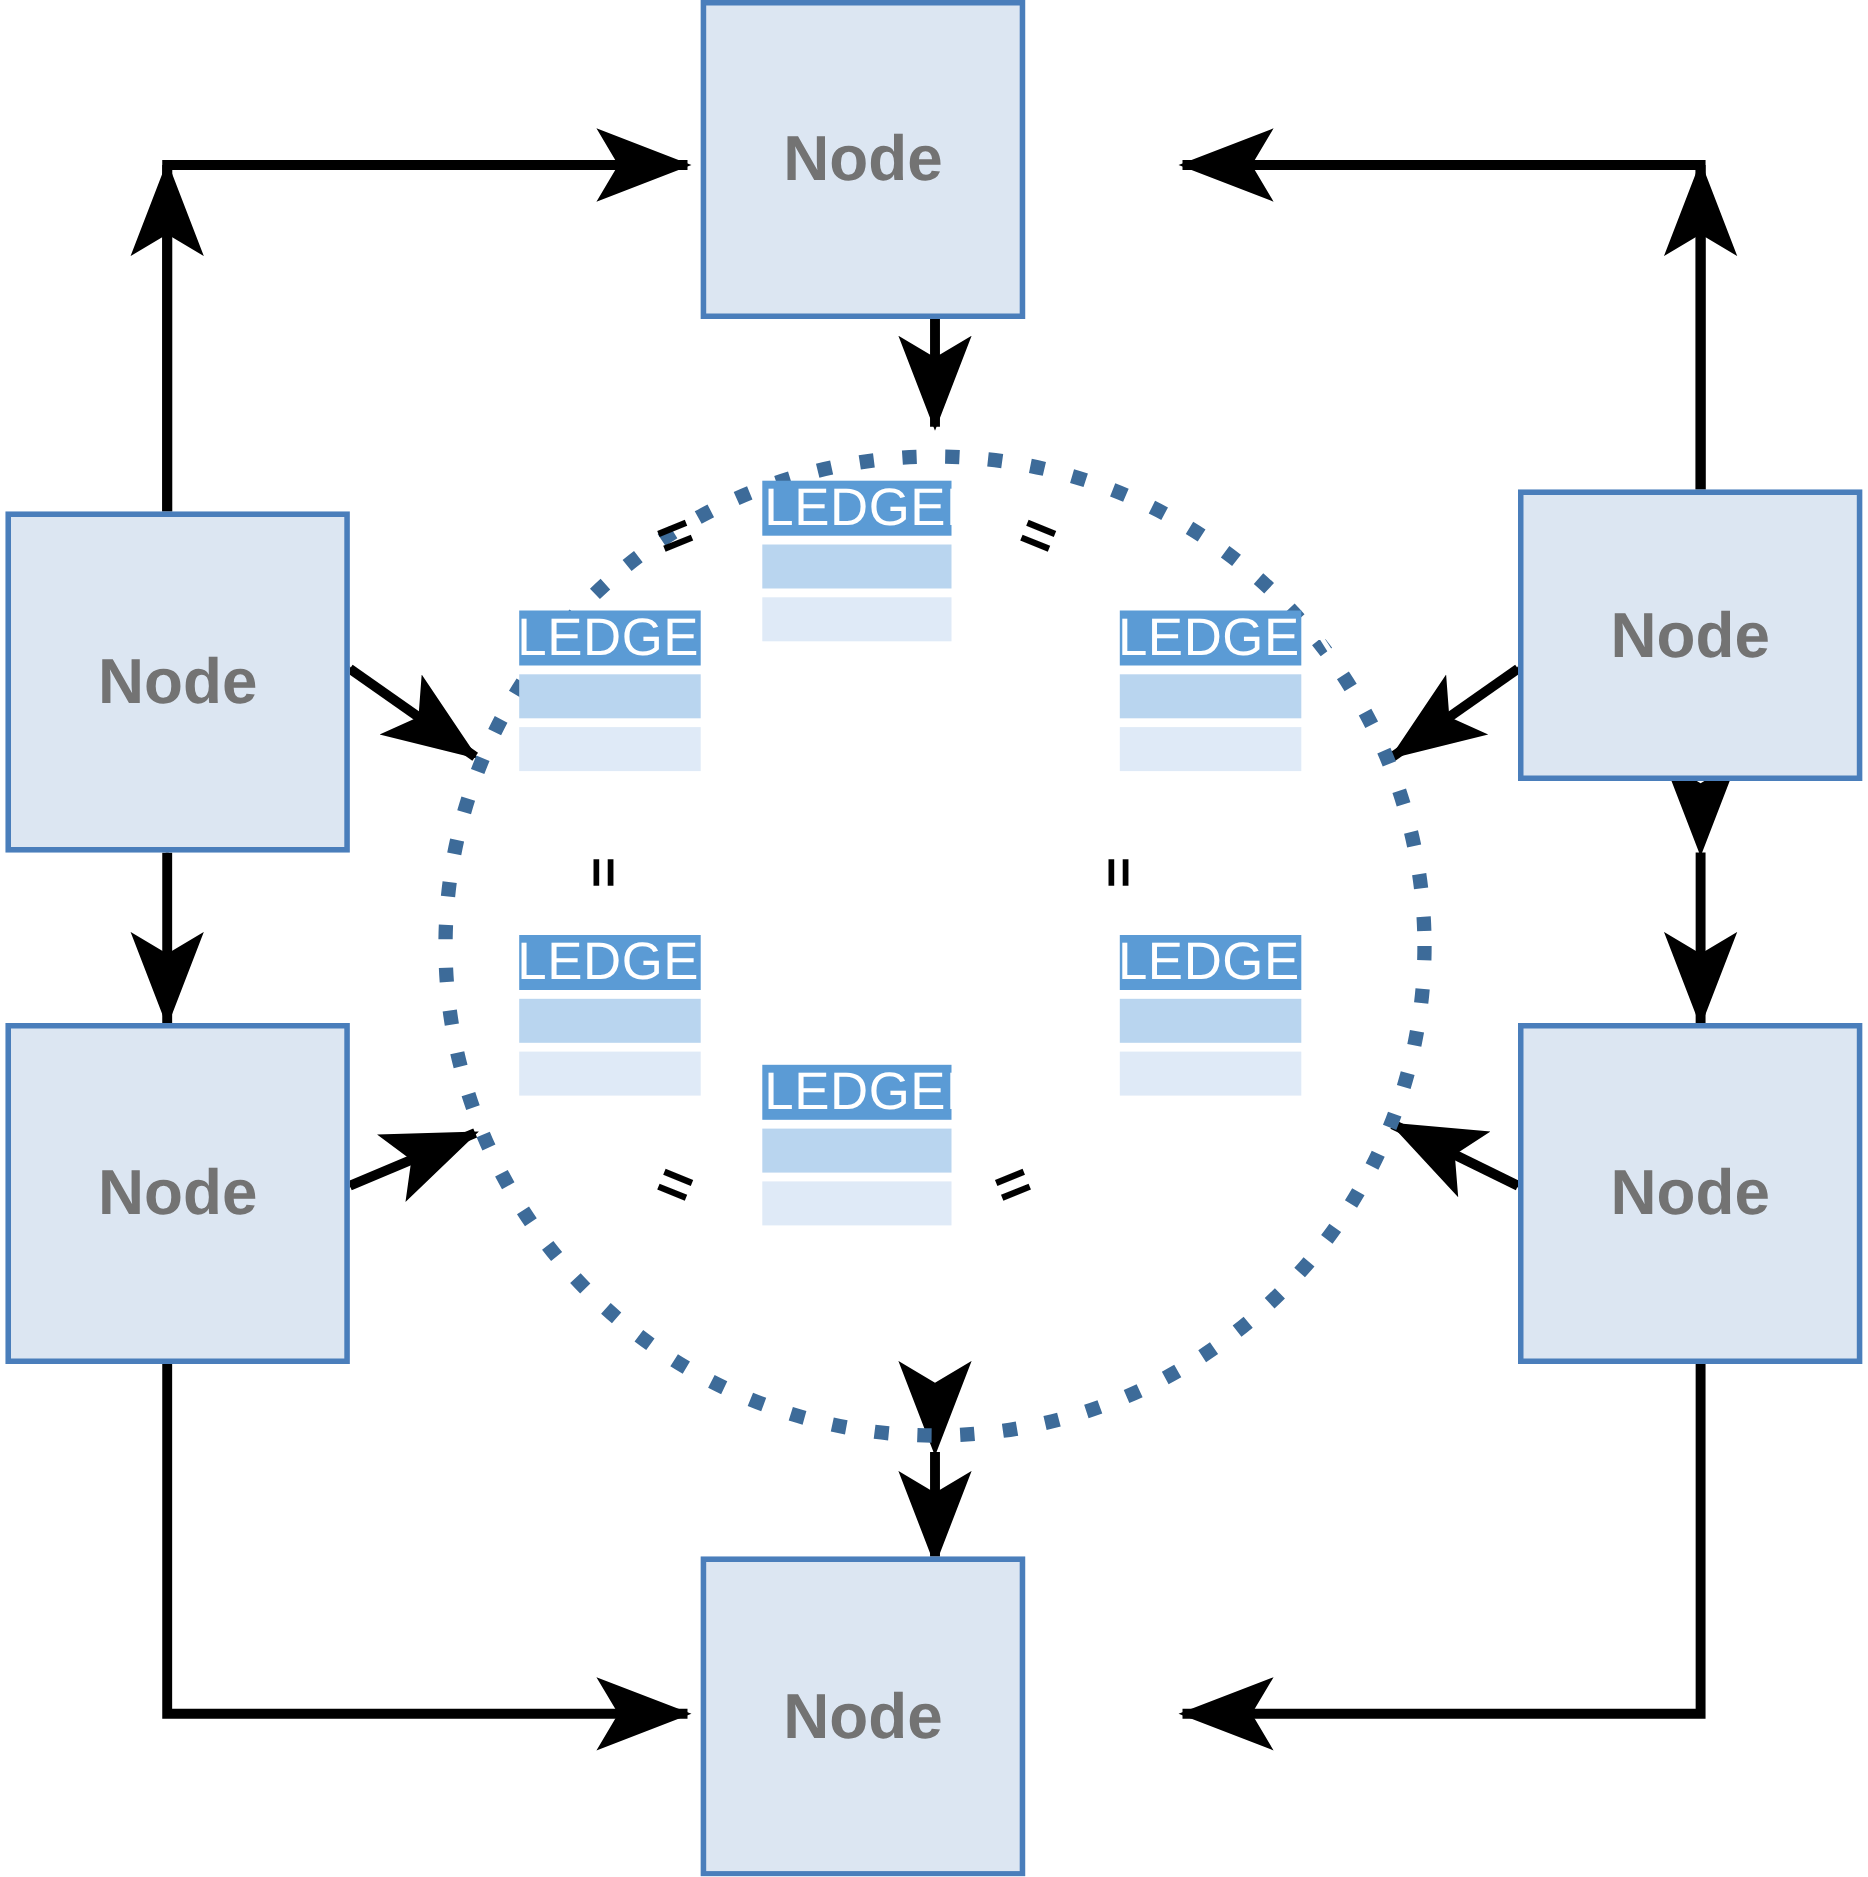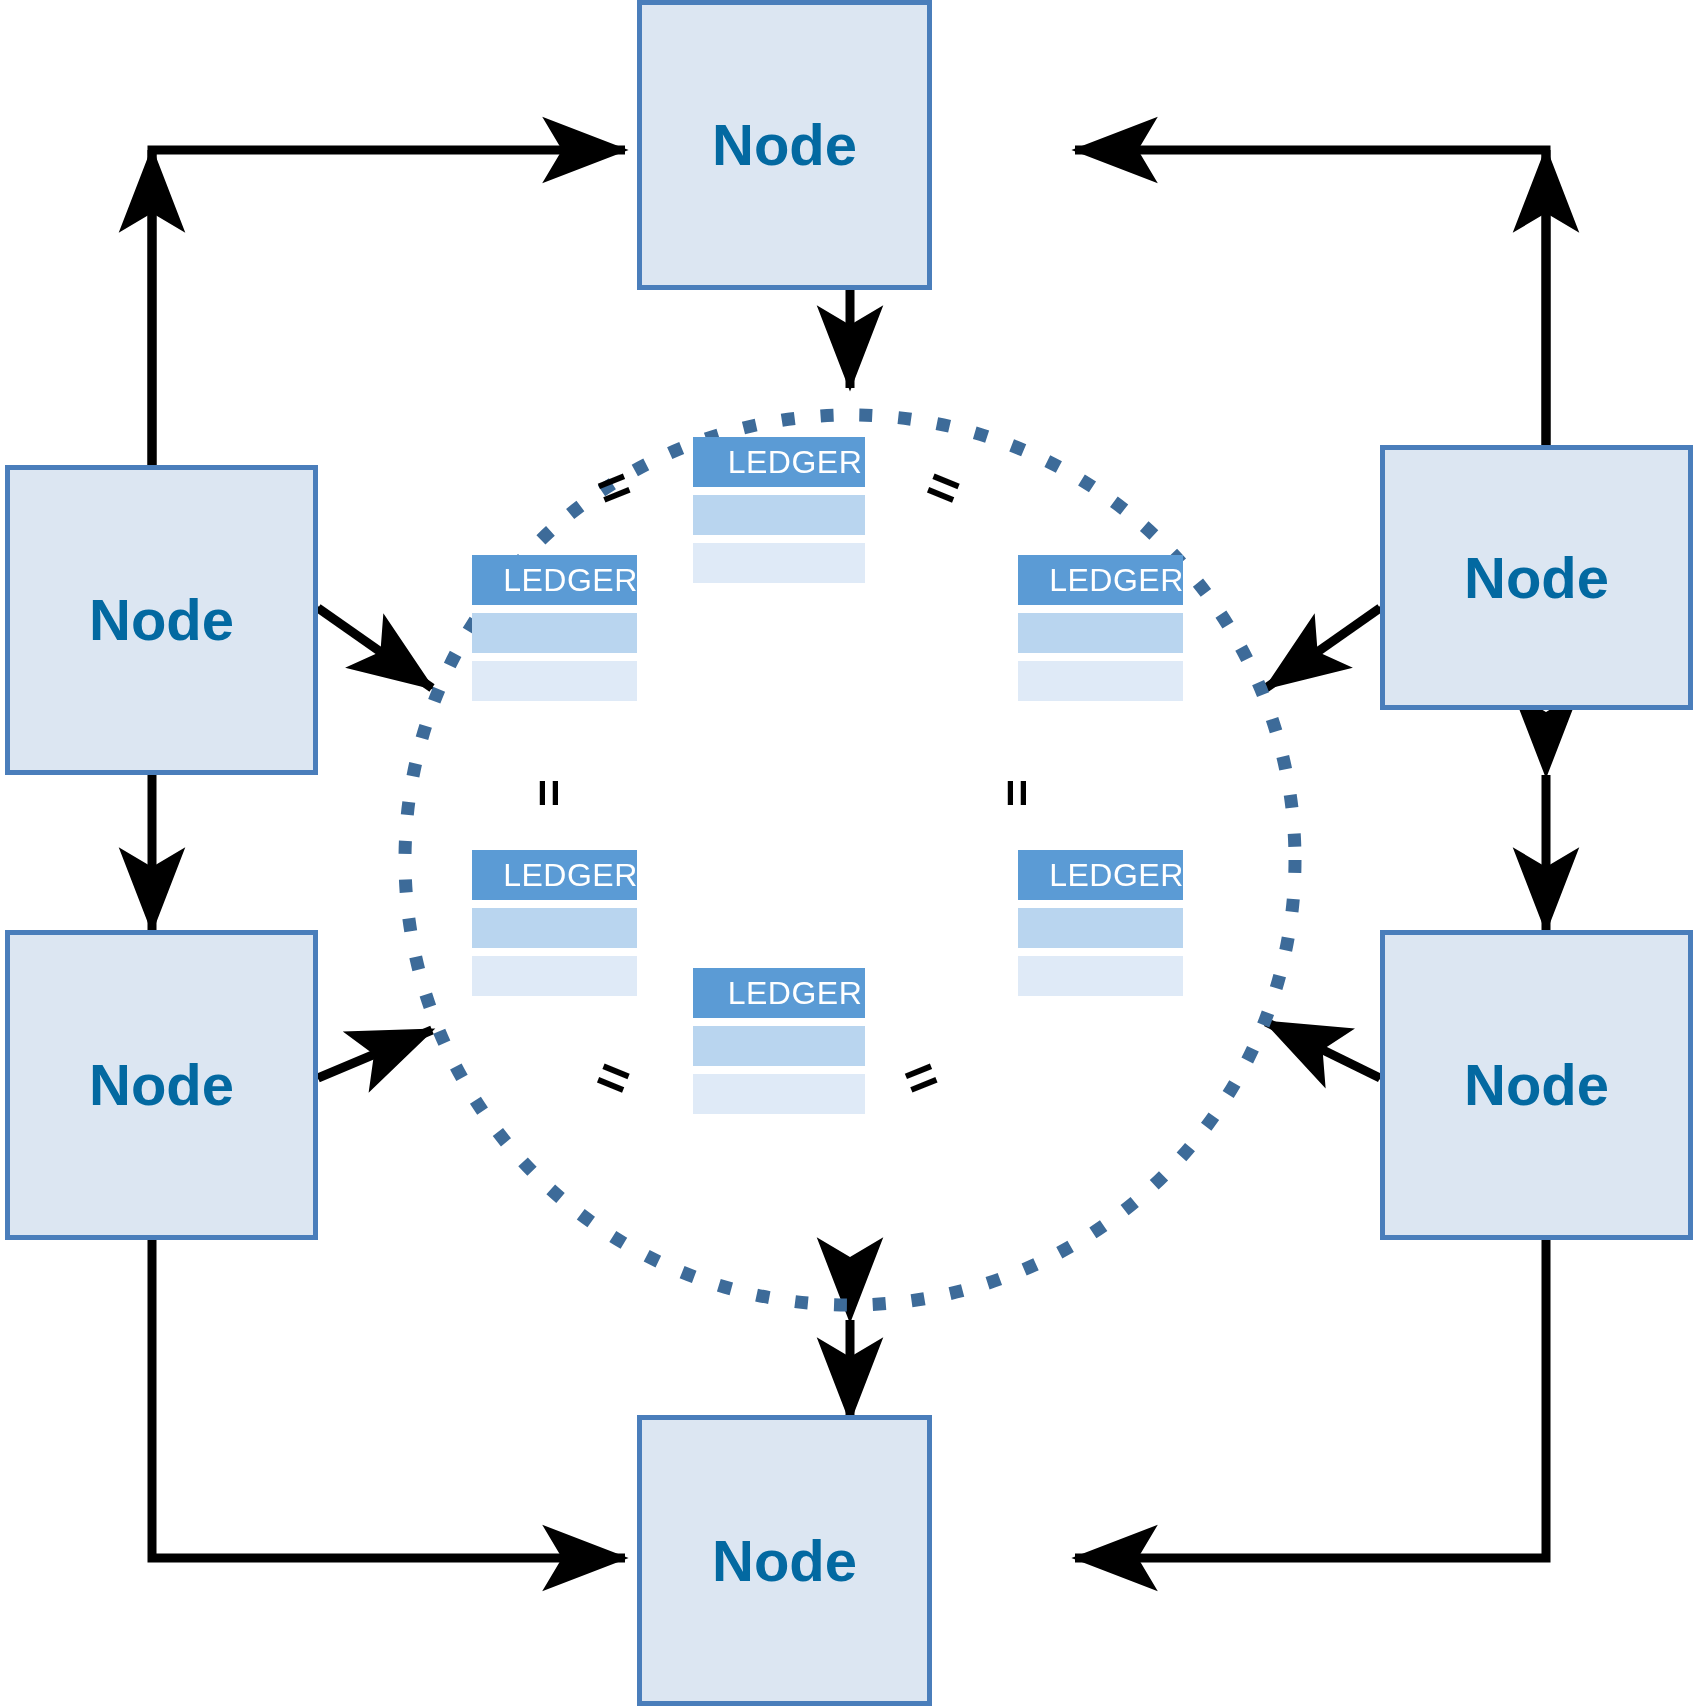--- a/index.html
+++ b/index.html
@@ -10,31 +10,31 @@
     position:absolute;
     background:#dce6f2;
     border:5px solid #4a7ebb;
     box-sizing:border-box;
     display:flex;align-items:center;justify-content:center;
   }
   .node-label{
     font-family:"Liberation Sans",sans-serif;
     font-weight:bold;
     font-size:58px;
-    color:#0369a1;
+    color:#737373;
     letter-spacing:0px;
     line-height:1;
   }
   .ledger{position:absolute;}
   .ledger-head{
     background:#5b9bd5;
     color:#ffffff;
     font-family:"Liberation Sans",sans-serif;
     font-weight:normal;
-    font-size:32px;
+    font-size:48px;
     line-height:1;
     display:flex;align-items:center;justify-content:center;
     box-sizing:border-box;
     letter-spacing:0.5px;
     padding-left:32px;
   }
   .ledger-row{box-sizing:border-box;}
   .ledger-row.r1{background:#b9d5ef;}
   .ledger-row.r2{background:#dfeaf7;}
   .eq{

